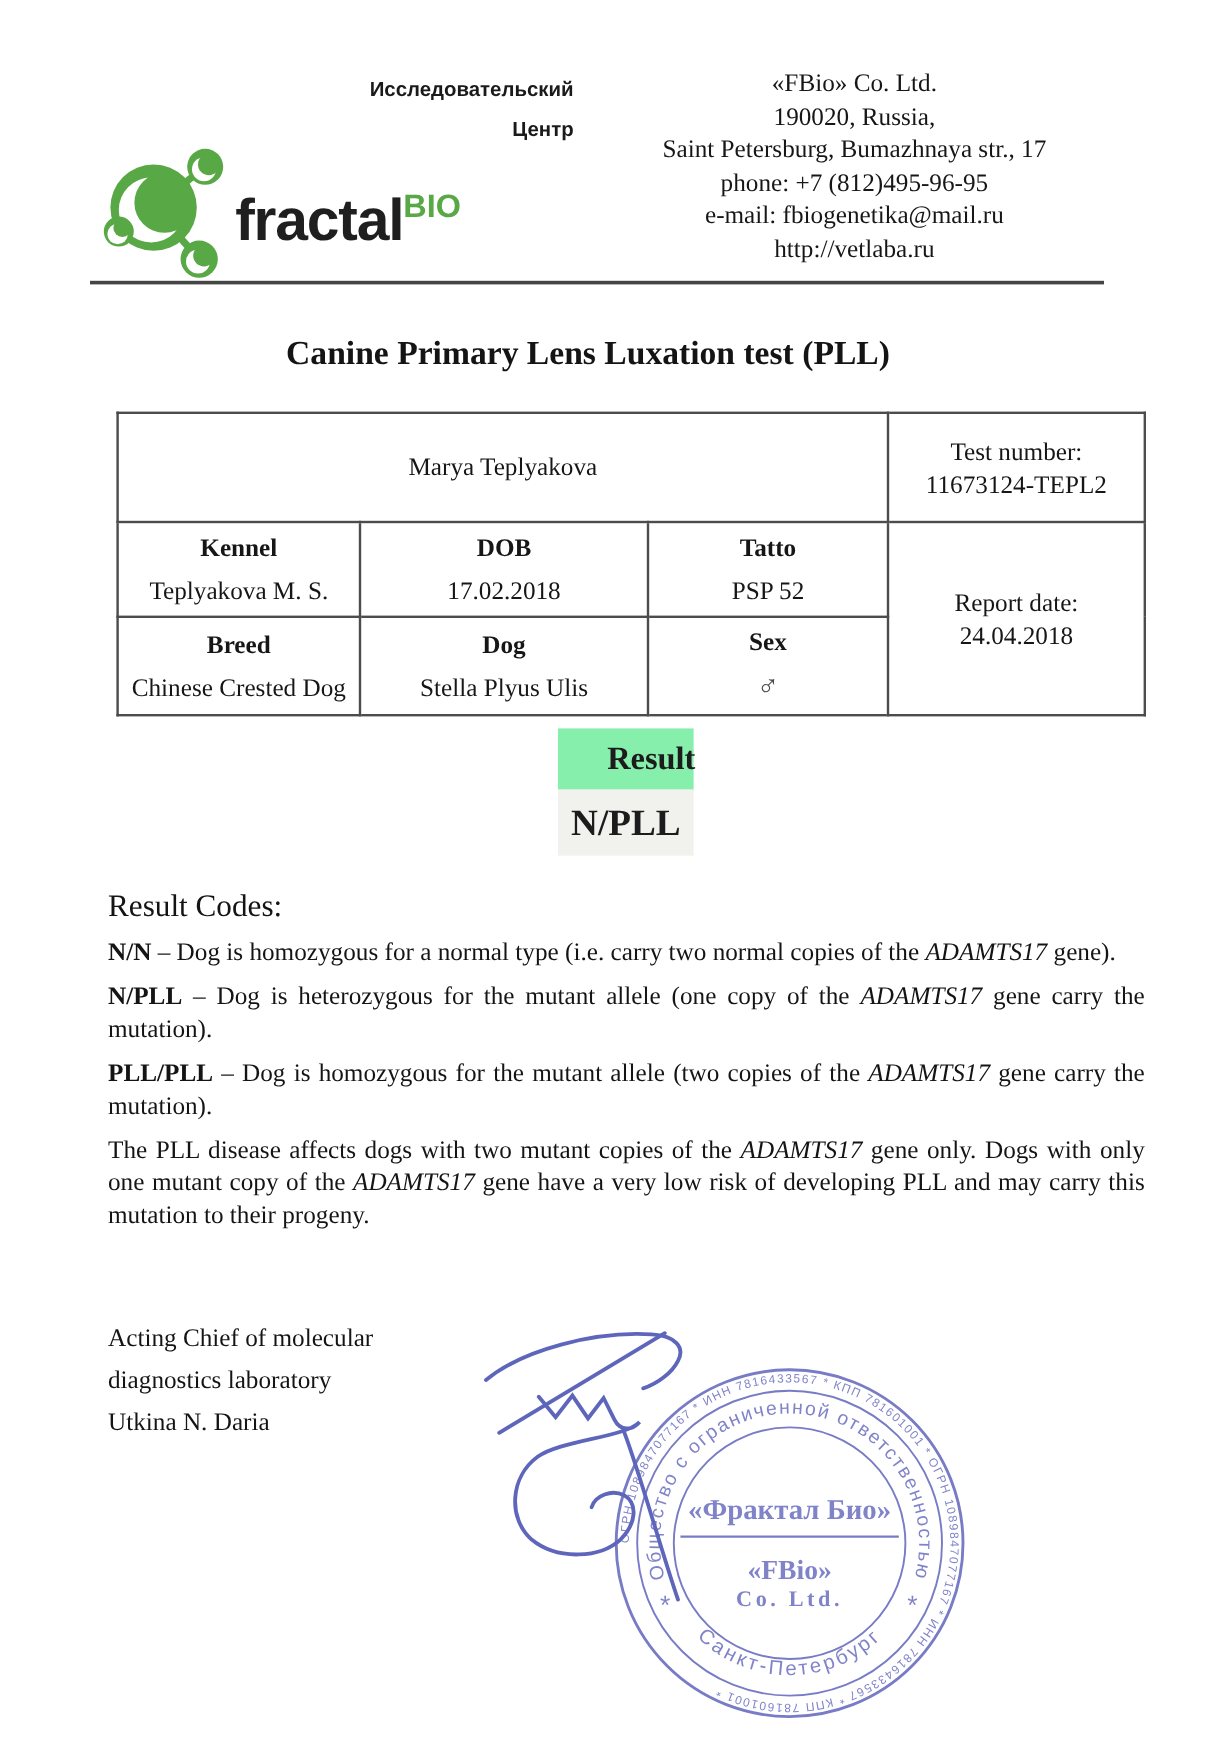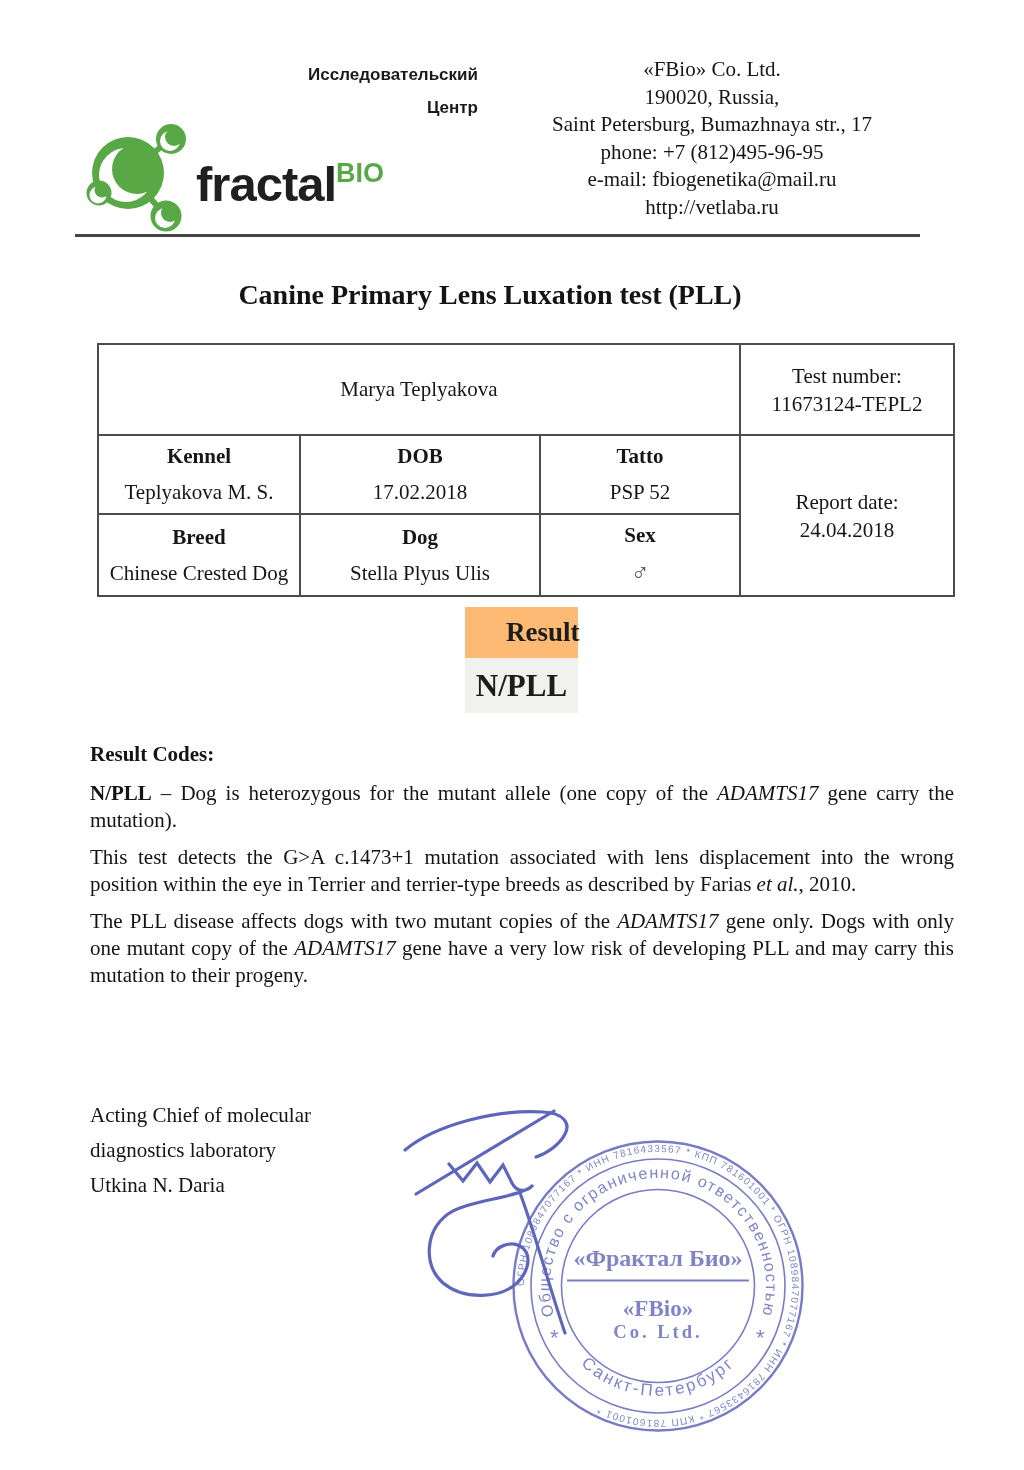--- a/index.html
+++ b/index.html
@@ -27,26 +27,26 @@
                  font-size:21px;color:#161616;padding:0;}
   .c1{width:200px;} .c2{width:238px;margin-left:38px;} .c3{width:198px;} .c4{width:212px;}
   .row1{height:91px;} .row2{height:72px;} .row3{height:72px;}
   .cell-label{font-weight:bold;padding-top:8px;}
   .cell-value{padding-top:11px;padding-bottom:8px;}
   .two-line{line-height:28px;}
   .sex-glyph{font-size:25px;color:#4c4c4c;}
 
   
   .result-wrap{position:absolute;left:465px;top:607px;width:113px;text-align:center;}
-  .result-label{background:#fdba74;height:51px;line-height:51px;font-size:27px;font-weight:bold;padding-left:41px;}
+  .result-label{background:#86efac;height:51px;line-height:51px;font-size:27px;font-weight:bold;padding-left:41px;}
   .result-value{background:#f1f1ee;height:55px;line-height:55px;font-size:31px;font-weight:bold;}
 
   
   .codes{position:absolute;left:90px;top:741px;width:864px;font-size:21px;line-height:27px;color:#141414;}
-  .codes h2{font-size:21px;font-weight:bold;margin:0 0 12px 0;}
+  .codes h2{font-size:26px;font-weight:normal;margin:0 0 12px 0;}
   .codes p{margin:0 0 10px 0;text-align:justify;}
   .codes .b{font-weight:bold;}
   .codes .i{font-style:italic;}
 
   
   .signoff{position:absolute;left:90px;top:1098px;font-size:21px;line-height:35px;color:#141414;}
 
   
   .sig-svg{position:absolute;left:393px;top:1100px;width:265px;height:245px;}
   .stamp-svg{position:absolute;left:507px;top:1135px;width:302px;height:302px;}
@@ -142,22 +142,23 @@
   </tbody>
     </table>
 
   <div class="result-wrap">
     <div class="result-label">Result</div>
     <div class="result-value">N/PLL</div>
   </div>
 
   <div class="codes">
     <h2>Result Codes:</h2>
+    <p><span class="b">N/N</span><span> – Dog is homozygous for a normal type (i.e. carry two normal copies of the </span><span class="i">ADAMTS17</span><span> gene).</span></p>
     <p><span class="b">N/PLL</span><span> – Dog is heterozygous for the mutant allele (one copy of the </span><span class="i">ADAMTS17</span><span> gene carry the mutation).</span></p>
-    <p><span>This test detects the G&gt;A c.1473+1 mutation associated with lens displacement into the wrong position within the eye in Terrier and terrier-type breeds as described by Farias </span><span class="i">et al.</span><span>, 2010.</span></p>
+    <p><span class="b">PLL/PLL</span><span> – Dog is homozygous for the mutant allele (two copies of the </span><span class="i">ADAMTS17</span><span> gene carry the mutation).</span></p>
     <p><span>The PLL disease affects dogs with two mutant copies of the </span><span class="i">ADAMTS17</span><span> gene only. Dogs with only one mutant copy of the </span><span class="i">ADAMTS17</span><span> gene have a very low risk of developing PLL and may carry this mutation to their progeny.</span></p>
   </div>
 
   <div class="signoff">
     <div>Acting Chief of molecular</div>
     <div>diagnostics laboratory</div>
     <div>Utkina N. Daria</div>
   </div>
 
   <svg class="sig-svg" viewBox="0 0 265 245">

